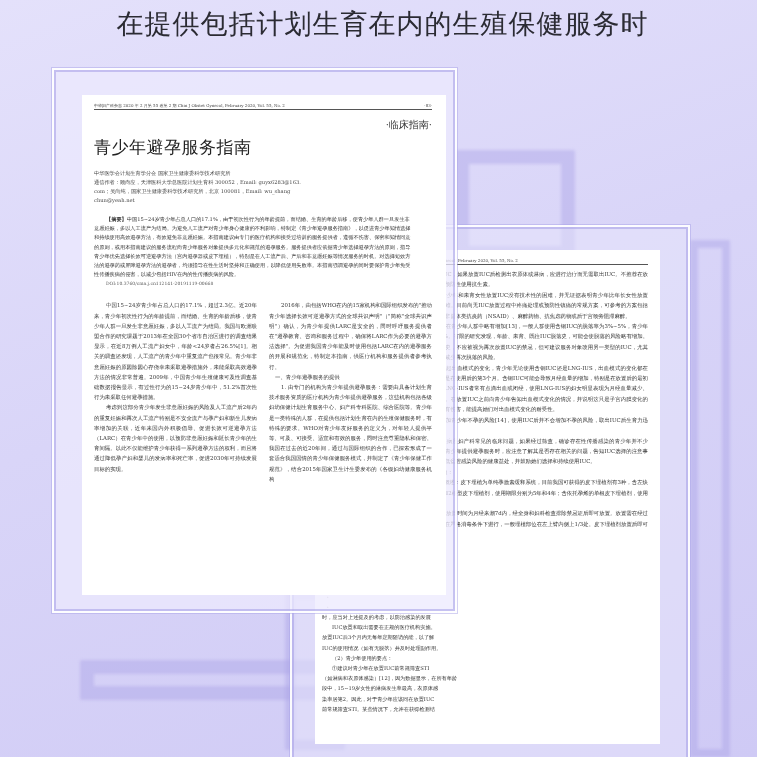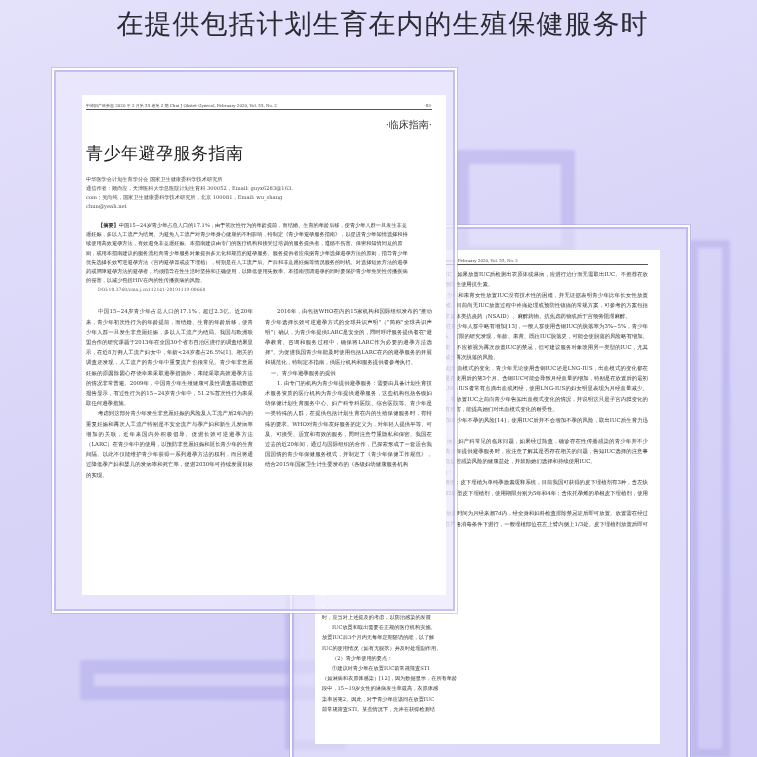--- a/index.html
+++ b/index.html
@@ -34,21 +34,21 @@
     position: absolute; background: #ffffff;
     color: #2a2a2a;
     overflow: hidden;
   }
   .p-header {
     display: flex; justify-content: space-between; align-items: flex-end;
     font-size: 4px; color: #444;
     border-bottom: 0.8px solid #555; padding-bottom: 1px;
   }
   .p-section { text-align: right; font-size: 10px; margin-top: 8px; color: #333; }
-  .p-title { font-size: 17px; margin-top: 10px; color: #222; letter-spacing: 0.5px; }
+  .p-title { font-size: 17px; margin-top: 4px; color: #222; letter-spacing: 0.5px; }
   .p-authors { font-size: 5.2px; line-height: 9px; margin-top: 10px; color: #444; }
   .p-abstract { font-size: 5.2px; line-height: 9.2px; margin-top: 10px; text-indent: 12px; color: #333; }
   .p-doi { font-size: 4.5px; margin-top: 2px; padding-left: 12px; color: #555; }
   .cols { display: flex; gap: 12px; margin-top: 14px; }
   .col { flex: 1; font-size: 5.4px; line-height: 10.2px; color: #333; text-align: justify; }
   .col p { text-indent: 12px; }
   .col .sub { text-indent: 6px; }
   .back-col { font-size: 5.4px; line-height: 10.4px; color: #333; text-align: justify; }
   .back-col p { text-indent: 12px; }
   .strip {
@@ -99,21 +99,21 @@
     <div style="padding-left:10px;">（2）青少年使用的要点：</div>
     <div style="padding-left:10px;">①建议对青少年在放置IUC前常规筛查STI</div>
     <div>（如淋病和衣原体感染）[12]，因为数据显示，在所有年龄</div>
     <div>段中，15~19岁女性的淋病发生率最高，衣原体感</div>
     <div>染率居第2。因此，对于青少年应该同在放置IUC</div>
     <div>前常规筛查STI。某些情况下，允许在获得检测结</div>
   </div>
 </div>
 
 <div class="frame" style="left:52px; top:68px; width:405px; height:545px; background:rgba(236,234,253,0.75);"></div>
-<div class="page" style="left:82px; top:95px; width:364px; height:500px; padding:8px 14px 0 4px;">
+<div class="page" style="left:82px; top:95px; width:364px; height:500px; padding:8px 14px 0 12px;">
   <div class="p-header">
     <span>中华妇产科杂志 2020 年 2 月第 55 卷第 2 期  Chin J Obstet Gynecol, February 2020, Vol. 55, No. 2</span>
     <span style="border:none;">·83·</span>
   </div>
   <div class="p-section">·临床指南·</div>
   <div class="p-title">青少年避孕服务指南</div>
   <div class="p-authors">
     <div>中华医学会计划生育学分会   国家卫生健康委科学技术研究所</div>
     <div>通信作者：顾向应，天津医科大学总医院计划生育科 300052，Email: guyx6283@163.</div>
     <div>com；吴尚纯，国家卫生健康委科学技术研究所，北京 100081，Email: wu_shang</div>

